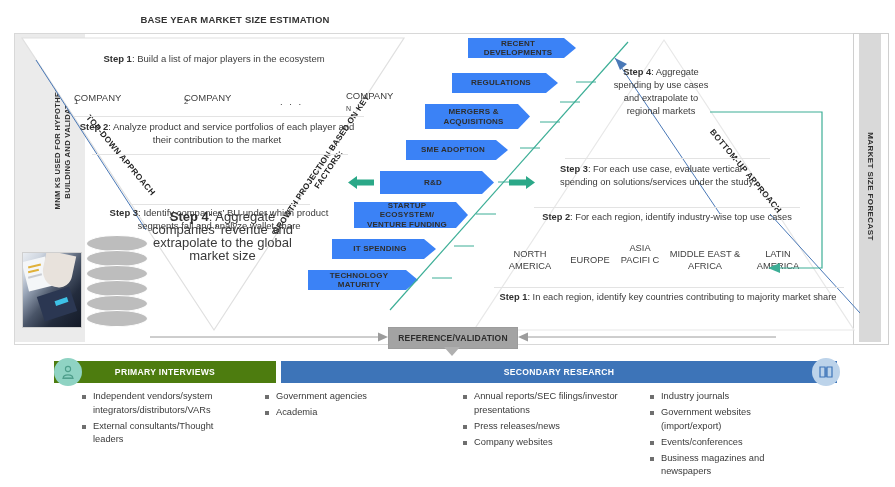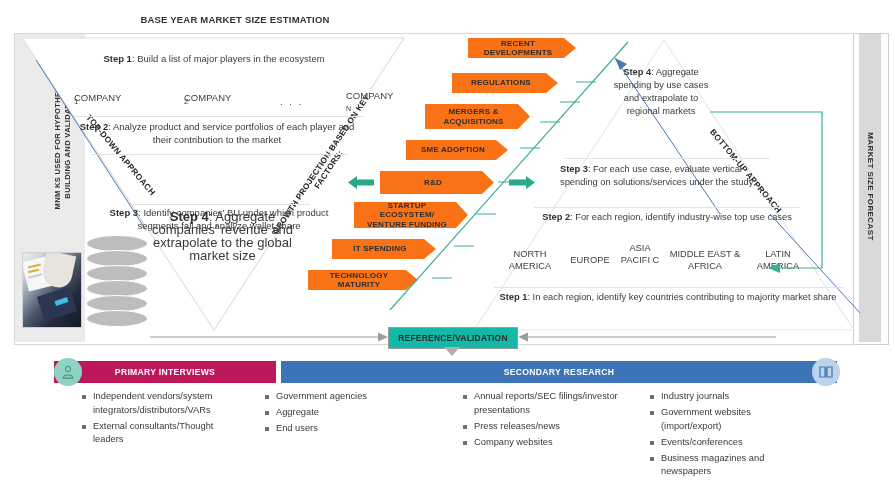--- a/index.html
+++ b/index.html
@@ -67,21 +67,21 @@
   b.stp{font-weight:bold;color:#303030;}
 
   #lbl-topdown{left:36px;top:150px;width:170px;transform:rotate(50deg);transform-origin:center center;
      font-size:8.3px;font-weight:bold;letter-spacing:.4px;color:#222;text-align:center;}
   #lbl-growth{left:230px;top:158px;width:190px;transform:rotate(-56deg);transform-origin:center center;
      font-size:8.2px;font-weight:bold;letter-spacing:.3px;color:#222;text-align:center;}
   #lbl-bottomup{left:661px;top:166px;width:170px;transform:rotate(50deg);transform-origin:center center;
      font-size:8.3px;font-weight:bold;letter-spacing:.4px;color:#222;text-align:center;}
 
   
-  .fbox{position:absolute;background:#f97316;color:#2e2e2e;font-size:8px;font-weight:bold;
+  .fbox{position:absolute;background:#3b82f6;color:#2e2e2e;font-size:8px;font-weight:bold;
      display:flex;align-items:center;justify-content:center;text-align:center;line-height:9.5px;
      padding:0 16px 0 8px;box-sizing:border-box;letter-spacing:.2px;
      clip-path:polygon(0 0, calc(100% - 12px) 0, 100% 50%, calc(100% - 12px) 100%, 0 100%);}
 
   
   .tarrow{position:absolute;width:26px;height:17px;}
 
   
   #tri-right{left:470px;top:34px;width:390px;height:300px;}
 
@@ -94,28 +94,28 @@
   #rt-regions span{position:absolute;font-size:9.3px;text-align:center;line-height:12px;color:#404040;}
   #rg0{left:2px;top:6px;width:62px;}
   #rg1{left:66px;top:12px;width:54px;}
   #rg2{left:122px;top:0px;width:42px;}
   #rg3{left:164px;top:6px;width:88px;}
   #rg4{left:252px;top:6px;width:58px;}
   #rt-sep3{left:494px;top:287px;width:350px;}
   #rt-s1{left:492px;top:291px;width:352px;text-align:center;font-size:9.3px;line-height:13px;}
 
   
-  #refbox{left:388px;top:327px;width:128px;height:20px;border:1px solid #9c9c9c;background:#14b8a6;
+  #refbox{left:388px;top:327px;width:128px;height:20px;border:1px solid #9c9c9c;background:#a3a3a3;
      display:flex;align-items:center;justify-content:center;font-size:8.5px;font-weight:bold;
      letter-spacing:.2px;color:#2c2c2c;}
   #ref-tri{left:444px;top:347px;width:0;height:0;border-left:8px solid transparent;
      border-right:8px solid transparent;border-top:9px solid #b0b0b0;}
 
   
-  #bar-primary{left:54px;top:361px;width:222px;height:22px;background:#be185d;}
+  #bar-primary{left:54px;top:361px;width:222px;height:22px;background:#4d7c0f;}
   #bar-secondary{left:281px;top:361px;width:556px;height:22px;background:#3d74b8;}
   .barlabel{position:absolute;left:0;top:0;width:100%;height:100%;display:flex;align-items:center;
      justify-content:center;color:#fff;font-size:8.6px;font-weight:bold;letter-spacing:.3px;}
   #icon-person{left:54px;top:358px;width:28px;height:28px;border-radius:50%;background:#8fd3c3;
      display:flex;align-items:center;justify-content:center;}
   #icon-book{left:812px;top:358px;width:28px;height:28px;border-radius:50%;background:#bcd3ea;
      display:flex;align-items:center;justify-content:center;}
 
   
   .blist{position:absolute;font-size:9.3px;line-height:13.5px;color:#3a3a3a;}
@@ -299,22 +299,21 @@
     <line x1="7" y1="2.6" x2="7" y2="12" stroke="#3d74b8" stroke-width="1.2"></line>
   </svg>
 </div>
 
 <div class="blist" id="bl-p1">
   <div>Independent vendors/system integrators/distributors/VARs</div>
   <div>External consultants/Thought leaders</div>
 </div>
 <div class="blist" id="bl-p2">
   <div>Government agencies</div>
-  <div>Aggregate</div>
-  <div>End users</div>
+  <div>Academia</div>
 </div>
 <div class="blist" id="bl-s1">
   <div>Annual reports/SEC filings/investor presentations</div>
   <div>Press releases/news</div>
   <div>Company websites</div>
 </div>
 <div class="blist" id="bl-s2">
   <div>Industry journals</div>
   <div>Government websites (import/export)</div>
   <div>Events/conferences</div>

